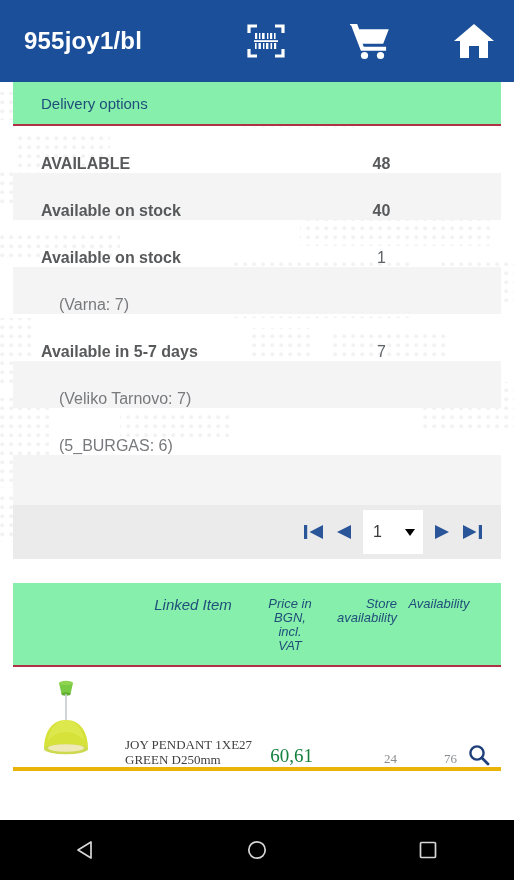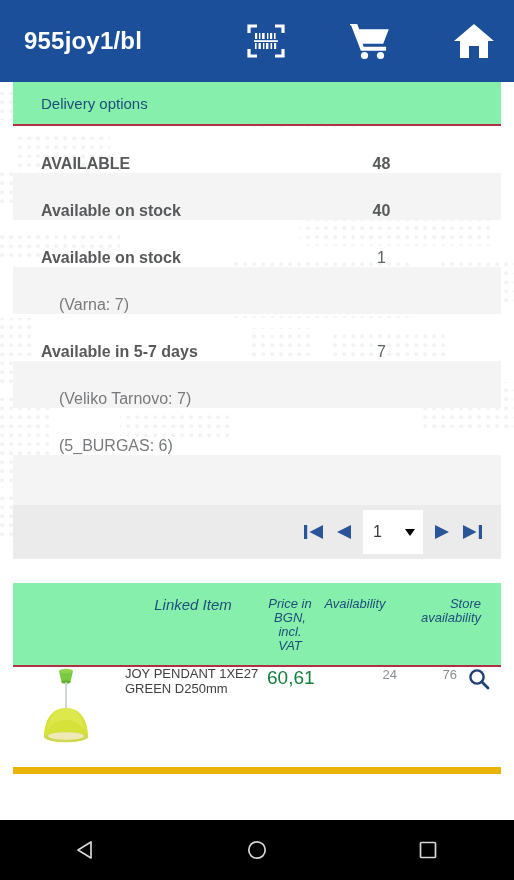--- a/index.html
+++ b/index.html
@@ -150,23 +150,24 @@
   .t2 .thead { align-items: flex-start; font-style: italic; }
   .t2 .hc-img   { width: 106px; }
   .t2 .hc-name  { width: 148px; text-align: center; }
   .t2 .hc-price { width: 46px;  text-align: center; font-size: 13px; line-height: 14px; }
   .t2 .hc-store { width: 84px;  text-align: right; font-size: 13px; line-height: 14px; padding-left: 6px;}
   .t2 .hc-avail { width: 84px;  text-align: center; font-size: 13px; line-height: 14px; }
   .t2 .hc-mag   { width: 20px; }
 
   .t2 .prow {
     display: flex;
-    align-items: flex-start;
+    align-items: flex-end;
     min-height: 100px;
-    border-bottom: 7px solid #eab308;
+    border-bottom: 4px solid #eab308;
+    font-family: Liberation Serif, serif;
   }
   .t2 .pc-img {
     width: 106px;
     display: flex;
     align-items: center;
     justify-content: center;
   }
   .t2 .pc-name {
     width: 148px;
     font-size: 13px;
@@ -349,22 +350,22 @@
     </div>
   </div>
 
   <div class="gap"></div>
 
   <div class="table t2">
     <div class="thead">
       <div class="th hc-img"></div>
       <div class="th hc-name">Linked Item</div>
       <div class="th hc-price">Price in BGN, incl. VAT</div>
+      <div class="th hc-store">Store availability</div>
       <div class="th hc-avail">Availability</div>
-      <div class="th hc-store">Store availability</div>
       <div class="th hc-mag"></div>
     </div>
 
     <div class="prow">
       <div class="pc-img">
         <svg width="62" height="88" viewBox="0 0 62 88" aria-hidden="true">
 
           <path d="M24,4 h14 l-2.5,11 h-9 z" fill="#7ac943"></path>
           <ellipse cx="31" cy="4" rx="7" ry="2.2" fill="#8fd44f"></ellipse>
           <ellipse cx="31" cy="15" rx="4.6" ry="1.7" fill="#5fae2f"></ellipse>

